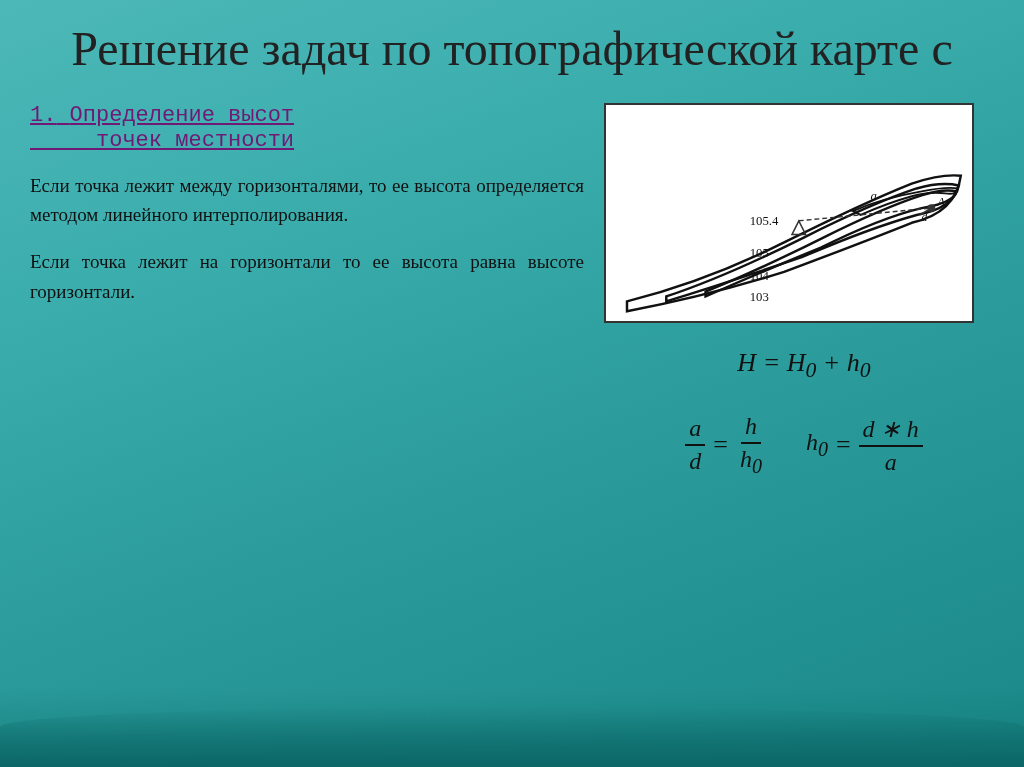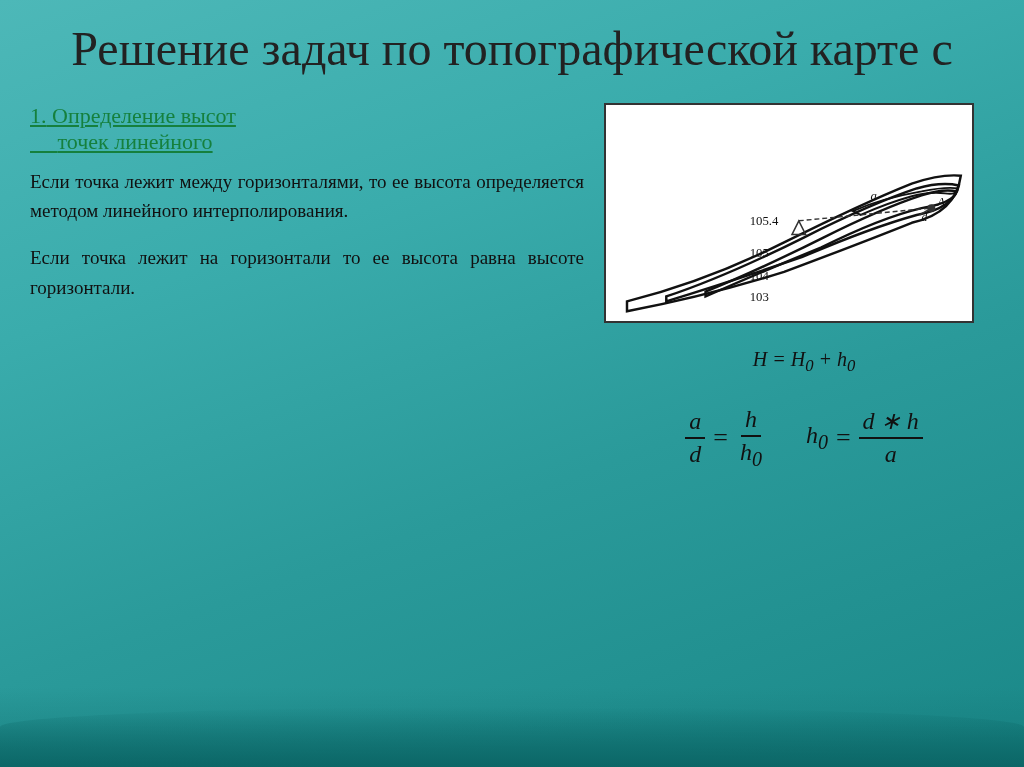--- a/index.html
+++ b/index.html
@@ -72,26 +72,26 @@
     
     .right-col {
       width: 390px;
       display: flex;
       flex-direction: column;
       gap: 15px;
     }
 
     
     .section-heading {
-      color: #15803d;
+      color: #701a75;
       font-size: 22px;
       font-weight: normal;
-      margin-bottom: 12px;
+      margin-bottom: 18px;
       text-decoration: underline;
-      font-family: Liberation Serif, serif;
+      font-family: Liberation Mono, monospace;
     }
 
     .section-number {
       font-size: 22px;
     }
 
     
     .para {
       color: #111;
       font-size: 19px;
@@ -119,21 +119,21 @@
     
     .formula-area {
       display: flex;
       flex-direction: column;
       gap: 20px;
       align-items: flex-start;
       padding-left: 10px;
     }
 
     .formula-main {
-      font-size: 20px;
+      font-size: 26px;
       color: #111;
       font-style: italic;
       font-family: 'Times New Roman', Times, serif;
       align-self: center;
       margin-top: 10px;
     }
 
     .formula-row {
       display: flex;
       flex-direction: row;
@@ -200,21 +200,21 @@
   </div>
 
   <div class="content-area">
 
     <div class="left-col">
 
       <div class="section-heading">
         <span class="section-number">1.</span>
         <span>Определение высот</span><br>
         &nbsp;&nbsp;&nbsp;&nbsp;
-        <span>точек линейного</span>
+        <span>точек местности</span>
       </div>
 
       <p class="para">Если точка лежит между горизонталями, то ее высота определяется методом линейного интерполирования.</p>
 
       <p class="para">Если точка лежит на горизонтали то ее высота равна высоте горизонтали.</p>
 
     </div>
 
     <div class="right-col">
 

